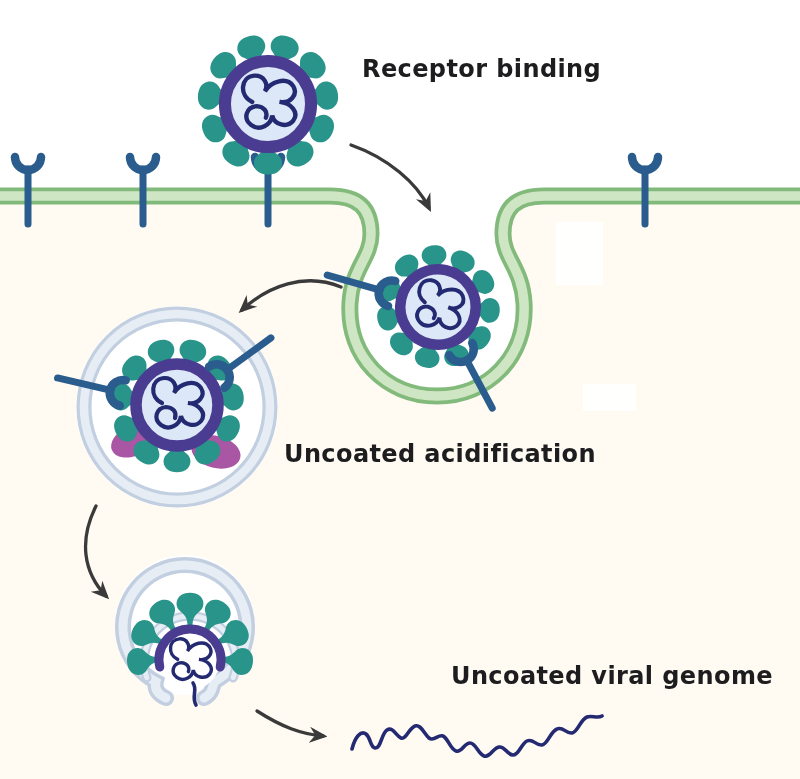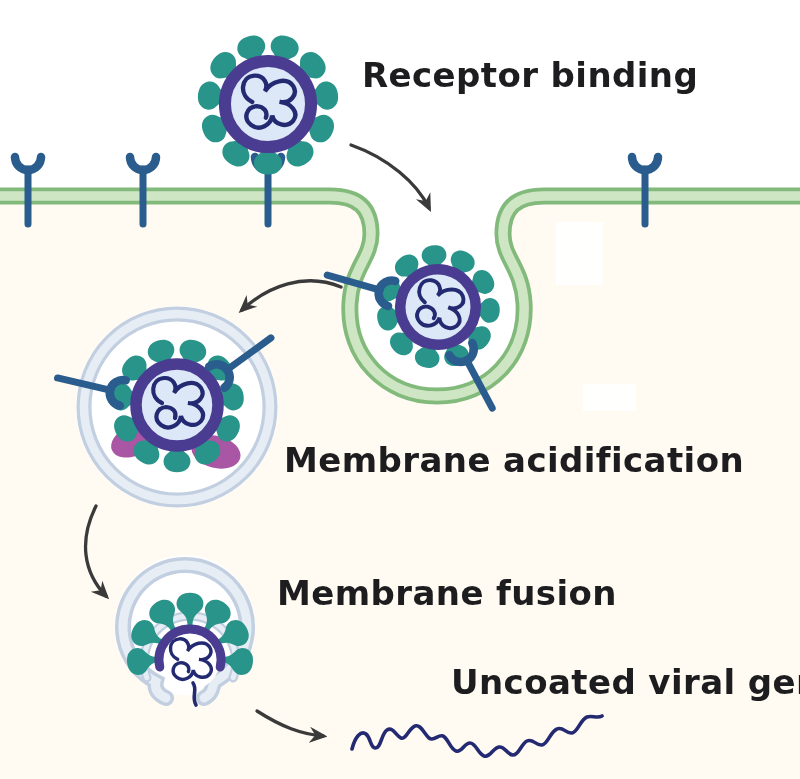--- a/index.html
+++ b/index.html
@@ -3,21 +3,21 @@
 <meta charset="utf-8">
 <style>
   html,body{margin:0;padding:0;}
   .stage{
     position:relative;width:800px;height:779px;overflow:hidden;
     background:var(--cytoplasm,#fffaf2);
     font-family:"DejaVu Sans","Liberation Sans",sans-serif;
   }
   .stage svg{position:absolute;left:0;top:0;}
   .label{
-    position:absolute;font-size:34px;font-weight:600;letter-spacing:.4px;
+    position:absolute;font-size:24px;font-weight:600;letter-spacing:.4px;
     color:var(--text,#1d1d1f);white-space:nowrap;
   }
   .spike{fill:var(--spike,#28948a);}
   .capsid{fill:var(--virus_interior,#dce8f7);stroke:var(--capsid,#4a3d91);stroke-width:11.5px;}
   .genome{fill:none;stroke:var(--genome,#232a72);stroke-width:4.2px;stroke-linecap:round;}
   .genome-free{fill:none;stroke:var(--genome,#232a72);stroke-width:3.6px;stroke-linecap:round;}
   .receptor{stroke:var(--receptor,#2a5d8d);fill:none;stroke-linecap:round;}
   .mem-outer{fill:none;stroke:var(--membrane_border,#82ba7b);stroke-width:17px;stroke-linejoin:round;}
   .mem-inner{fill:none;stroke:var(--membrane_fill,#cfe6c5);stroke-width:9.5px;stroke-linejoin:round;}
   .endo-outer{fill:none;stroke:var(--endosome_border,#c2cfe0);stroke-linecap:round;}
@@ -125,16 +125,15 @@
       <circle cx="190" cy="660" r="30" class="white-fill"></circle>
       <path d="M 159.8,667 A 31,31 0 1 1 220.2,667" fill="none" stroke="var(--capsid,#4a3d91)" stroke-width="9" stroke-linecap="round"></path>
       <use href="#genome" class="genome" transform="translate(190,661) scale(0.82)"></use>
       <path class="genome-free" d="M 193,683 C 198,690 191,697 196,705"></path>
     </g>
 
     <path class="genome-free" d="M 352,749 C 355,737 361,730 366,734 C 371,738 370,747 375,748 C 381,749 381,734 387,730 C 393,726 396,736 401,738 C 406,740 409,728 415,726 C 421,724 424,734 429,738 C 434,742 438,734 443,736 C 448,738 450,749 456,751 C 462,753 464,743 470,743 C 476,743 478,754 484,756 C 490,758 493,748 499,747 C 505,746 507,755 513,755 C 519,755 521,744 527,741 C 533,738 536,746 542,745 C 548,744 550,732 557,729 C 563,726 566,734 572,733 C 578,732 580,720 587,717 C 592,715 597,719 602,716"></path>
   </svg>
 
   <div class="label" style="left:362px;top:55px">Receptor binding</div>
-  <div class="label" style="left:284px;top:440px">Membrane acidification</div>
-  <div class="label" style="left:277px;top:573px">Membrane fusion</div>
+  <div class="label" style="left:284px;top:440px">Uncoated acidification</div>
   <div class="label" style="left:451px;top:662px">Uncoated viral genome</div>
 </div>
 
 </body></html>

